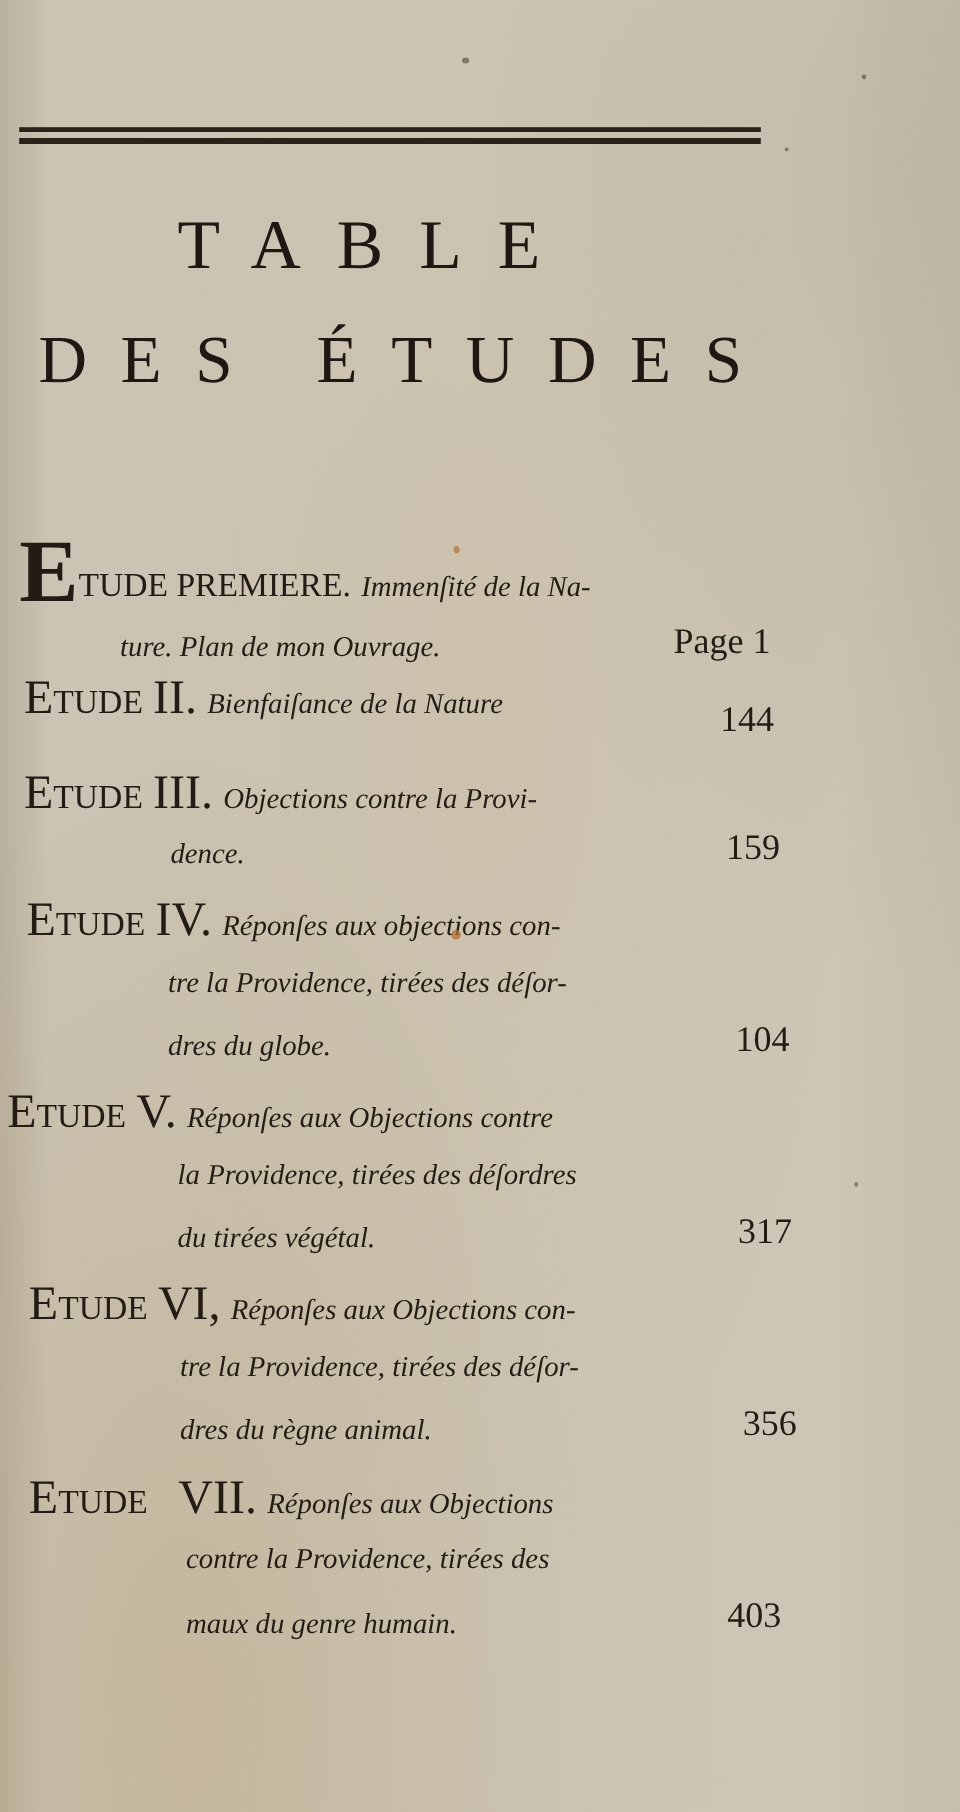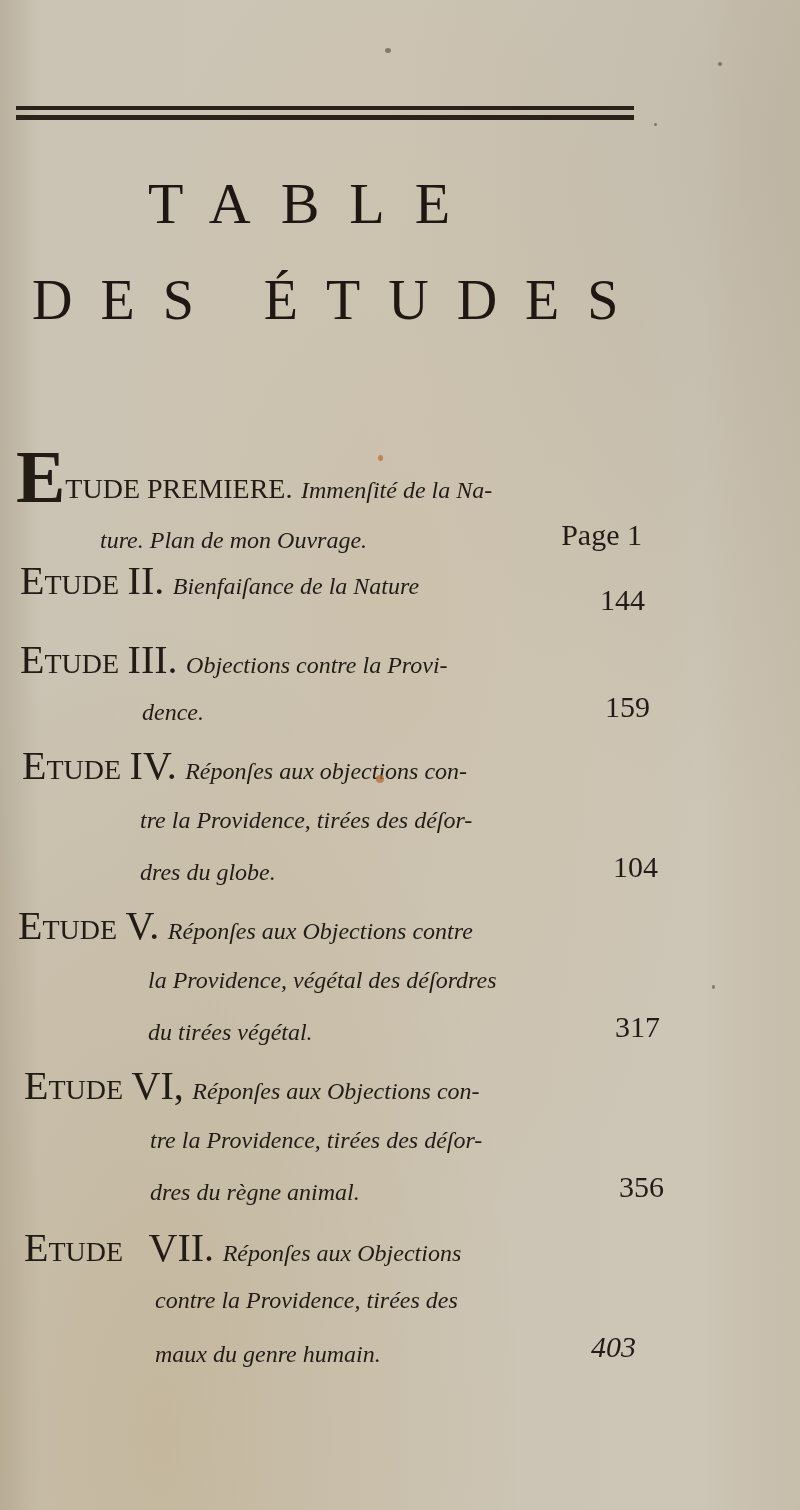--- a/index.html
+++ b/index.html
@@ -150,26 +150,26 @@
       <span class="it">Réponſes aux objections con-</span>
     </div>
     <div class="line" style="top:800px;left:140px;">
       <span class="it">tre la Providence, tirées des déſor-</span>
     </div>
     <div class="line" style="top:852px;left:140px;">
       <span class="it">dres du globe.</span>
     </div>
     <div class="pg" style="top:850px;left:498px;">104</div>
 
-    <div class="line" style="top:906px;left:18px;">
+    <div class="line" style="top:906px;left:6px;">
       <span class="lead"><span class="cap">E</span><span class="sc">TUDE</span> <span class="cap">V.</span></span>
       <span class="it">Réponſes aux Objections contre</span>
     </div>
     <div class="line" style="top:960px;left:148px;">
-      <span class="it">la Providence, végétal des déſordres</span>
+      <span class="it">la Providence, tirées des déſordres</span>
     </div>
     <div class="line" style="top:1012px;left:148px;">
       <span class="it">du tirées végétal.</span>
     </div>
     <div class="pg" style="top:1010px;left:500px;">317</div>
 
     <div class="line" style="top:1066px;left:24px;">
       <span class="lead"><span class="cap">E</span><span class="sc">TUDE</span> <span class="cap">VI,</span></span>
       <span class="it">Réponſes aux Objections con-</span>
     </div>
@@ -184,21 +184,21 @@
     <div class="line" style="top:1228px;left:24px;">
       <span class="lead"><span class="cap">E</span><span class="sc">TUDE</span>&nbsp;&nbsp; <span class="cap">VII.</span></span>
       <span class="it">Réponſes aux Objections</span>
     </div>
     <div class="line" style="top:1280px;left:155px;">
       <span class="it">contre la Providence, tirées des</span>
     </div>
     <div class="line" style="top:1334px;left:155px;text-align:center;">
       <span class="it">maux du genre humain.</span>
     </div>
-    <div class="pg" style="top:1330px;left:476px;font-style:italic;">403</div>
+    <div class="pg" style="top:1330px;left:491px;">403</div>
   </div>
 
   <div class="speck" style="top:48px;left:385px;width:6px;height:5px;"></div>
   <div class="speck" style="top:62px;left:718px;width:4px;height:4px;"></div>
   <div class="speck" style="top:123px;left:654px;width:3px;height:3px;"></div>
   <div class="speck" style="top:455px;left:378px;width:5px;height:6px;background:rgba(180,110,50,0.7);"></div>
   <div class="speck" style="top:775px;left:376px;width:8px;height:8px;background:rgba(180,110,50,0.75);"></div>
   <div class="speck" style="top:985px;left:712px;width:3px;height:4px;"></div>
 </div>
 

